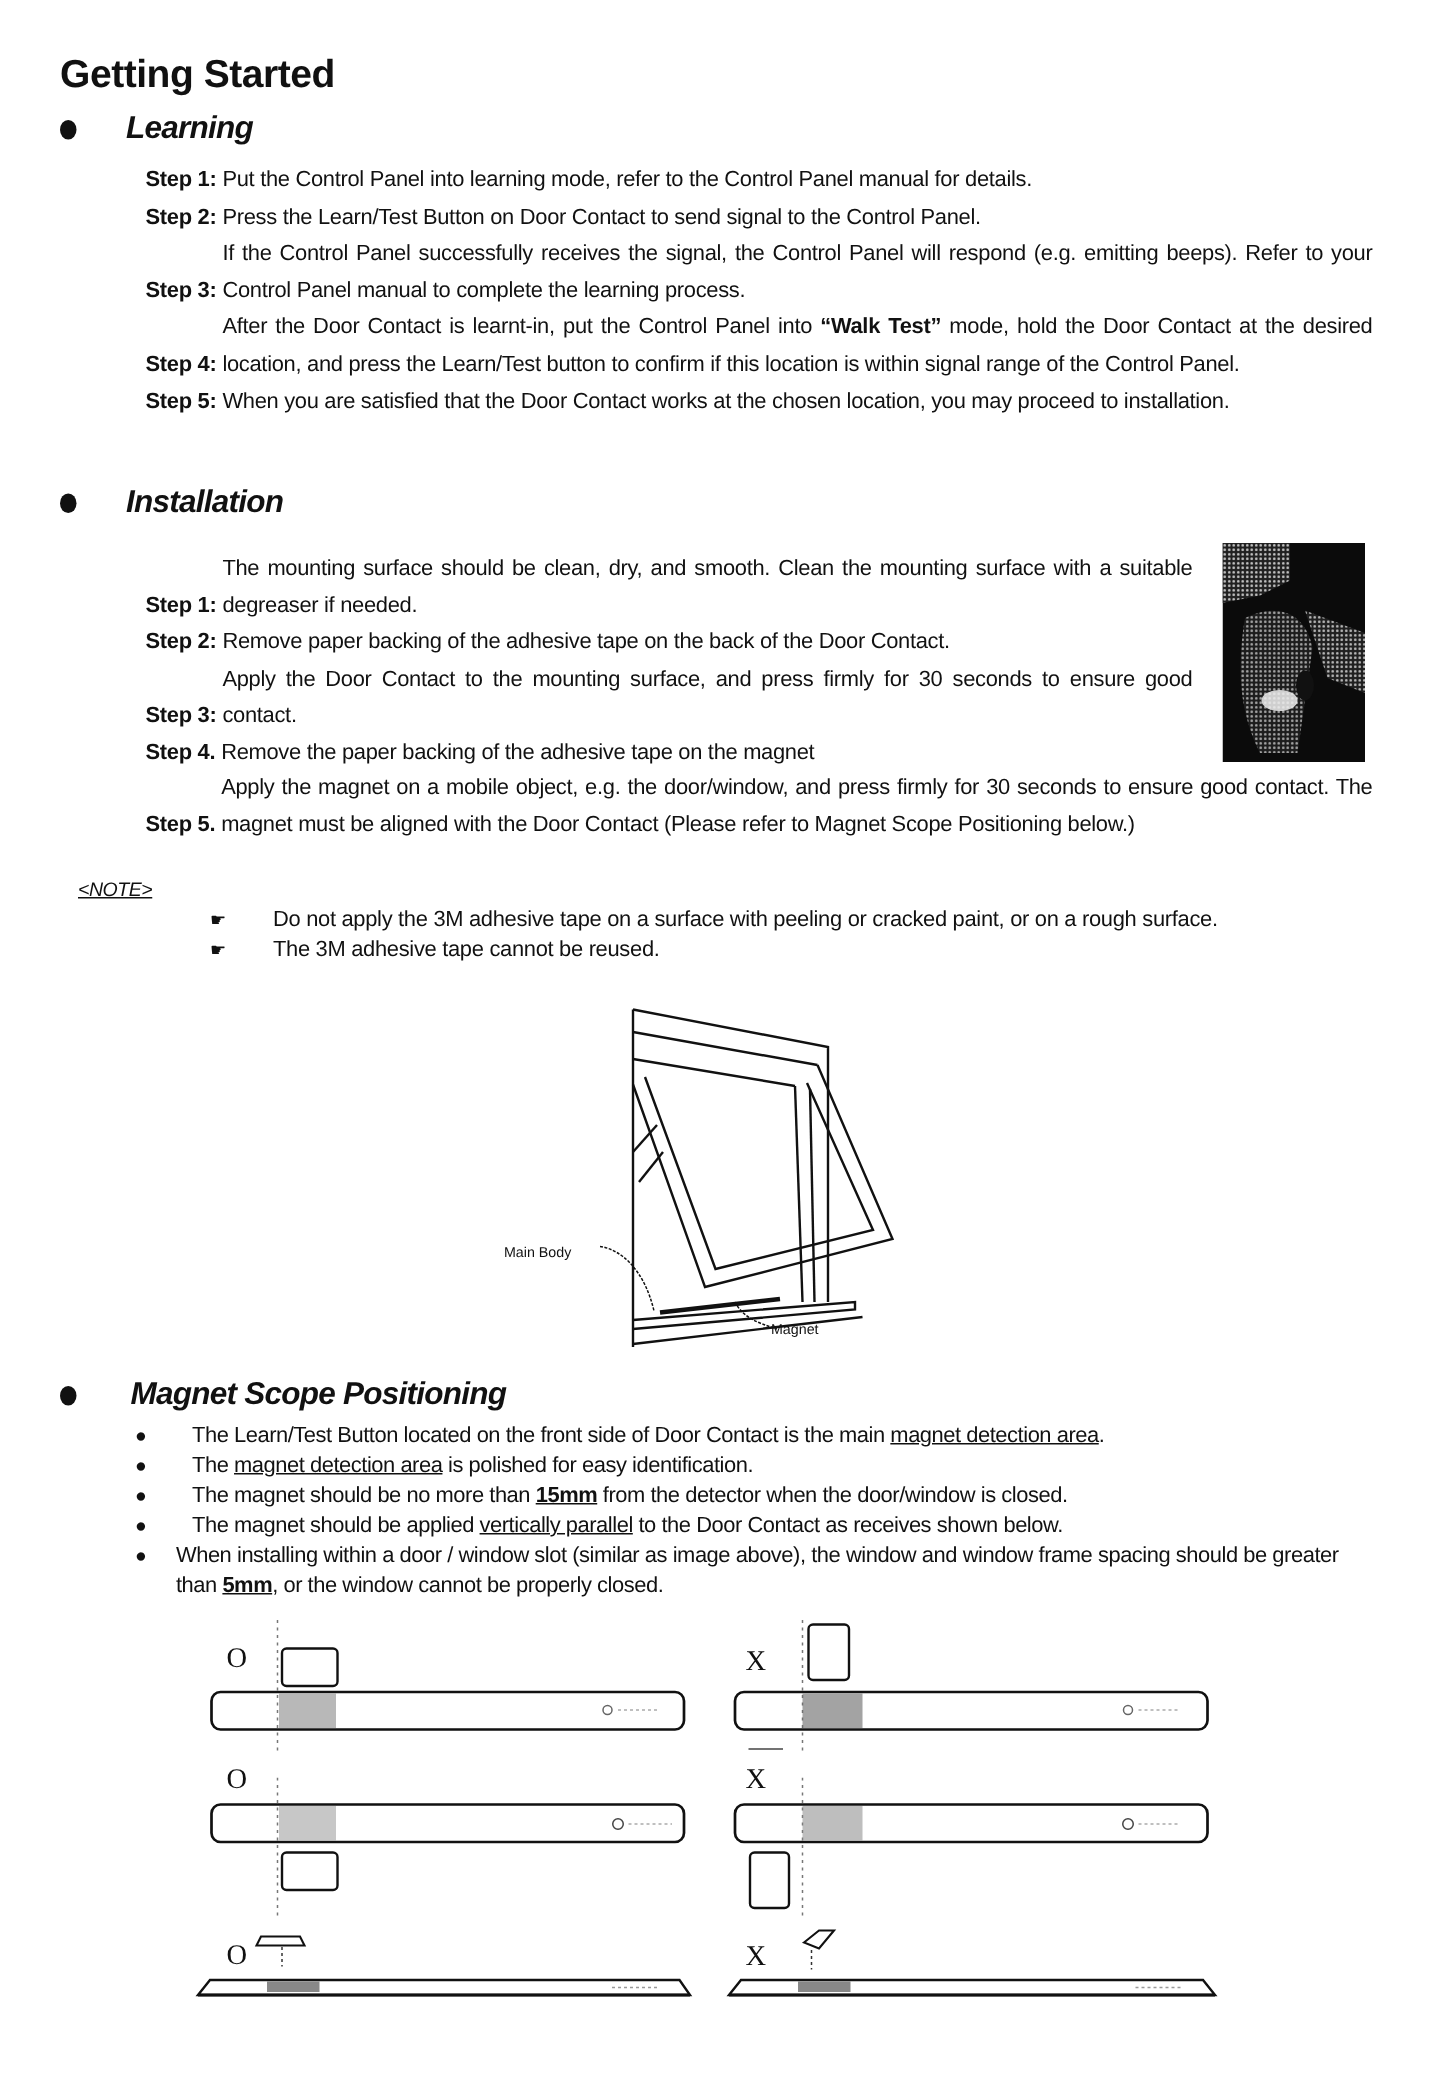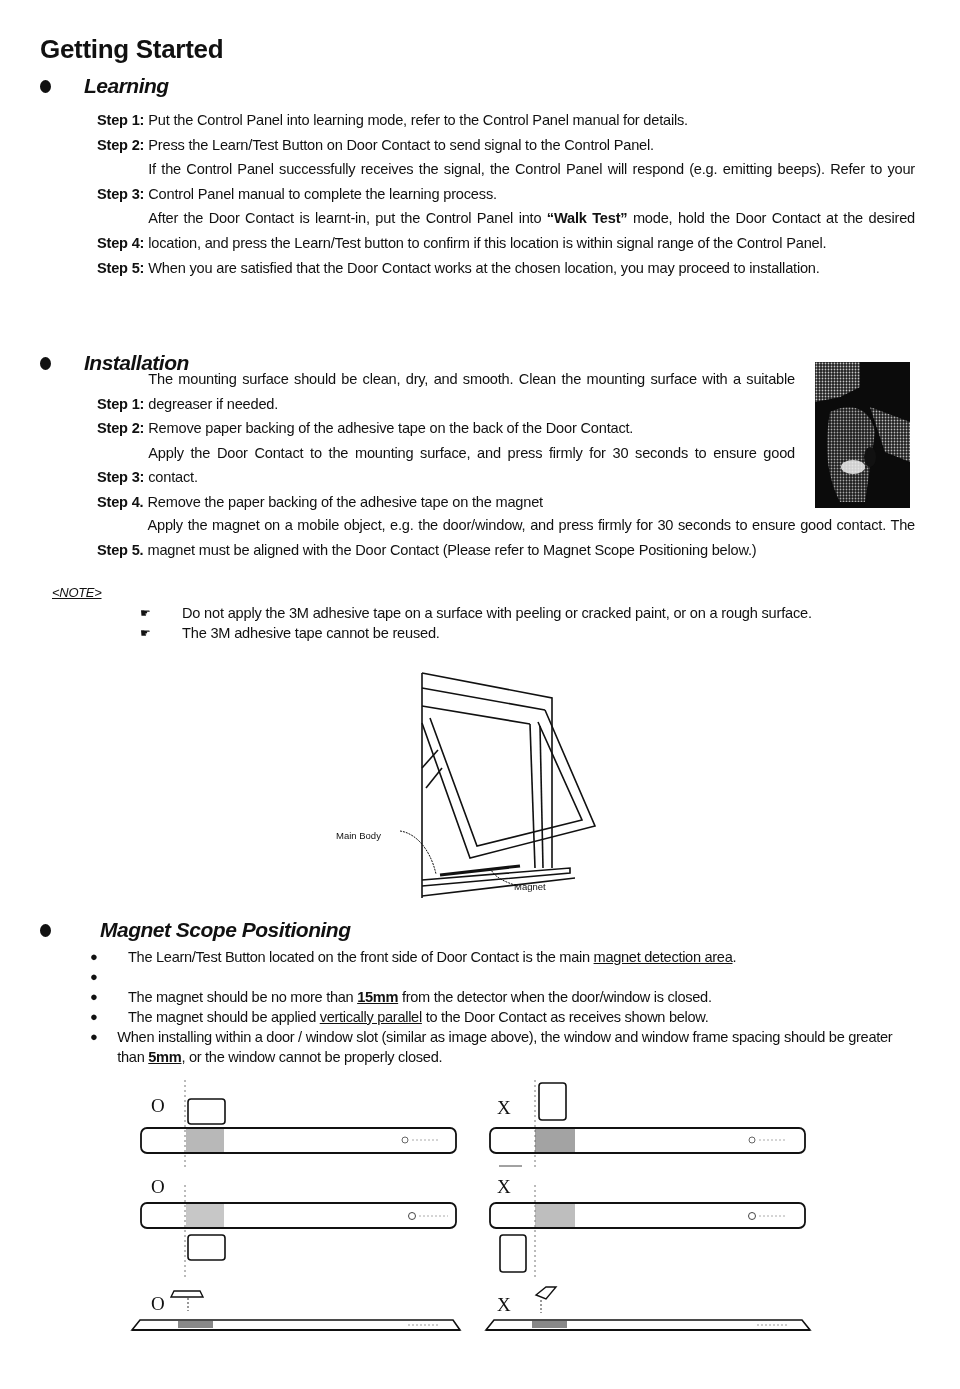--- a/index.html
+++ b/index.html
@@ -66,21 +66,21 @@
   <div class="step">
       <span class="num">Step 4:</span>
       <span class="txt"><span>After the Door Contact is learnt-in, put the Control Panel into </span><b>“Walk Test”</b><span> mode, hold the Door Contact at the desired location, and press the Learn/Test button to confirm if this location is within signal range of the Control Panel.</span></span>
     </div>
   <div class="step">
       <span class="num">Step 5:</span>
       <span class="txt">When you are satisfied that the Door Contact works at the chosen location, you may proceed to installation.</span>
     </div>
 </div>
 
-<div class="section-head" style="top:351px">
+<div class="section-head" style="top:323px">
   <span class="dot"></span>
   <span class="label">Installation</span>
 </div>
 <div class="steps" style="top:367px; width:698px">
   <div class="step">
       <span class="num">Step 1:</span>
       <span class="txt">The mounting surface should be clean, dry, and smooth. Clean the mounting surface with a suitable degreaser if needed.</span>
     </div>
   <div class="step">
       <span class="num">Step 2:</span>
@@ -148,29 +148,30 @@
   <path d="M110 207 L190 198" stroke-width="3"></path>
 
   <path d="M70 163 C 85 165, 100 180, 106 206" stroke-width="1" stroke-dasharray="2 1"></path>
   <path d="M160 200 C 165 210, 175 214, 188 218" stroke-width="1" stroke-dasharray="2 1"></path>
 </svg>
 <div style="position:absolute; left:336px; top:830px; font-size:9.5px;text-align:center;">Main Body</div>
 <div style="position:absolute; left:514px; top:881px; font-size:9.5px;">Magnet</div>
 
 <div class="section-head" style="top:918px">
   <span class="dot"></span>
-  <span class="label" style="margin-left:16px">Magnet Scope Positioning</span>
+  <span class="label" style="margin-left:3px">Magnet Scope Positioning</span>
 </div>
 <div class="bullets">
   <div class="bullet">
       <span class="b">●</span>
       <span><span>The Learn/Test Button located on the front side of Door Contact is the main </span><u>magnet detection area</u><span>.</span></span>
     </div>
   <div class="bullet">
       <span class="b">●</span>
+      <span><span>The </span><u>magnet detection area</u><span> is polished for easy identification.</span></span>
     </div>
   <div class="bullet">
       <span class="b">●</span>
       <span><span>The magnet should be no more than </span><u><b>15mm</b></u><span> from the detector when the door/window is closed.</span></span>
     </div>
   <div class="bullet">
       <span class="b">●</span>
       <span><span>The magnet should be applied </span><u>vertically parallel</u><span> to the Door Contact as receives shown below.</span></span>
     </div>
   <div class="bullet">

